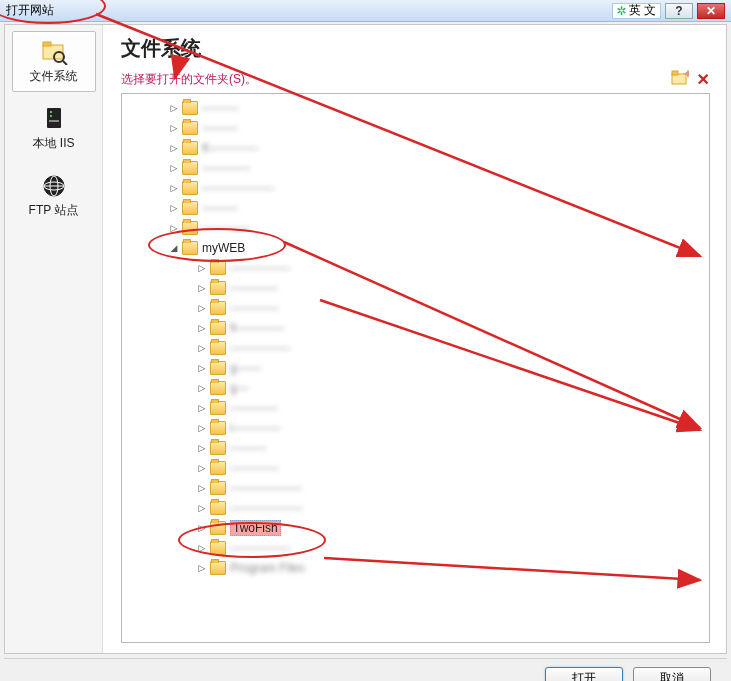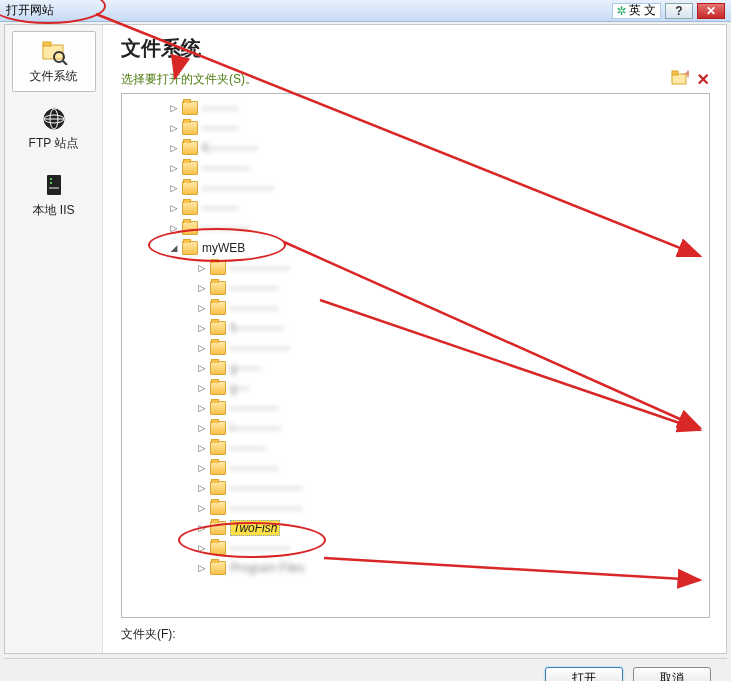--- a/index.html
+++ b/index.html
@@ -16,36 +16,36 @@
 
 .sidebar { width: 98px; background: #f5f5f5; border-right: 1px solid #e0e0e0; display: flex; flex-direction: column; align-items: center; padding-top: 6px; }
 .side-item { width: 84px; display: flex; flex-direction: column; align-items: center; padding: 6px 2px; border: 1px solid transparent; margin-bottom: 6px; cursor: pointer; }
 .side-item.selected { background: #fdfdfd; border: 1px solid #c0c0c0; border-radius: 2px; box-shadow: inset 0 0 0 1px #fff; }
 .side-item .icon-slot { width: 32px; height: 28px; display: flex; align-items: center; justify-content: center; }
 .side-item .lbl { margin-top: 2px; text-align: center; color: #222; }
 
 .main { flex: 1; padding: 10px 16px 10px 18px; display: flex; flex-direction: column; position: relative; }
 .main-title { font-size: 20px; font-weight: bold; color: #222; margin-bottom: 8px; }
 .prompt-row { display: flex; justify-content: space-between; align-items: center; margin-bottom: 4px; }
-.prompt-text { color: #4d7c0f; }
+.prompt-text { color: #be185d; }
 .prompt-icons { display: flex; gap: 8px; align-items: center; }
 .red-x { color: #c62828; font-size: 16px; font-weight: bold; cursor: pointer; }
 
 .tree-wrap { border: 1px solid #b8b8b8; flex: 1; background: #fff; position: relative; overflow: hidden; }
 .tree-scroll { position: absolute; inset: 0; overflow-y: auto; padding: 4px 0; }
 .tree-scroll::-webkit-scrollbar { width: 16px; }
 .tree-scroll::-webkit-scrollbar-track { background: #f0f0f0; border-left: 1px solid #ddd; }
 .tree-scroll::-webkit-scrollbar-thumb { background: linear-gradient(#d4e4f7,#a8c6ea); border: 1px solid #7da2ce; border-radius: 2px; }
 
 .tree-node { display: flex; align-items: center; height: 20px; white-space: nowrap; }
 .expander { width: 12px; height: 12px; margin-right: 2px; display: inline-flex; align-items: center; justify-content: center; color: #555; font-size: 9px; cursor: pointer; }
 .folder-ico { width: 16px; height: 14px; margin-right: 4px; display: inline-block; background: linear-gradient(#ffe9a8,#f7c14b); border: 1px solid #d9a72f; border-radius: 1px; position: relative; }
 .folder-ico::before { content: ""; position: absolute; top: -3px; left: 0; width: 6px; height: 3px; background: #f7c14b; border: 1px solid #d9a72f; border-bottom: none; border-radius: 1px 1px 0 0; }
 .node-label { color: #222; }
-.node-label.selected { background: #fde047; border: 1px dotted #7da2ce; padding: 0 2px; font-style: italic; }
+.node-label.selected { background: #fca5a5; border: 1px dotted #7da2ce; padding: 0 2px; }
 .node-label.blurred { filter: blur(2.5px); color: #888; }
 
 .folder-field-label { margin-top: 8px; color: #222; }
 .folder-input { width: 100%; height: 22px; border: 1px solid #b8b8b8; padding: 2px 4px; margin-top: 3px; margin-bottom: 10px; background: #fff; }
 
 .footer { height: 40px; background: #f0f0f0; border-top: 1px solid #d0d0d0; display: flex; justify-content: flex-end; align-items: center; gap: 10px; padding: 0 16px; margin: 0 4px 4px 4px; }
 .btn { min-width: 78px; height: 24px; border: 1px solid #8a8a8a; background: linear-gradient(#fefefe,#e4e4e4); border-radius: 3px; cursor: pointer; padding: 0 12px; }
 .btn.primary { border: 1px solid #3c7fb1; box-shadow: 0 0 2px #6fbdf2; }
 
 
@@ -84,38 +84,38 @@
             <rect x="4" y="3" width="8" height="4" fill="#f7c14b" stroke="#d9a72f"></rect>
             <circle cx="20" cy="18" r="5" fill="none" stroke="#333" stroke-width="2"></circle>
             <line x1="24" y1="22" x2="28" y2="26" stroke="#333" stroke-width="2"></line>
           </svg>
       </span>
       <span class="lbl">文件系统</span>
     </div>
     <div class="side-item">
       <span class="icon-slot">
         <svg width="26" height="26">
+            <rect x="6" y="2" width="14" height="20" fill="#222" rx="1"></rect>
+            <circle cx="10" cy="6" r="1" fill="#6f6"></circle>
+            <circle cx="10" cy="10" r="1" fill="#6f6"></circle>
+            <rect x="8" y="14" width="10" height="2" fill="#888"></rect>
+          </svg>
+      </span>
+      <span class="lbl">本地 IIS</span>
+    </div>
+    <div class="side-item">
+      <span class="icon-slot">
+        <svg width="26" height="26">
             <circle cx="13" cy="13" r="10" fill="#222" stroke="#222"></circle>
             <ellipse cx="13" cy="13" rx="10" ry="4" fill="none" stroke="#fff"></ellipse>
             <ellipse cx="13" cy="13" rx="4" ry="10" fill="none" stroke="#fff"></ellipse>
             <line x1="3" y1="13" x2="23" y2="13" stroke="#fff"></line>
           </svg>
       </span>
       <span class="lbl">FTP 站点</span>
-    </div>
-    <div class="side-item">
-      <span class="icon-slot">
-        <svg width="26" height="26">
-            <rect x="6" y="2" width="14" height="20" fill="#222" rx="1"></rect>
-            <circle cx="10" cy="6" r="1" fill="#6f6"></circle>
-            <circle cx="10" cy="10" r="1" fill="#6f6"></circle>
-            <rect x="8" y="14" width="10" height="2" fill="#888"></rect>
-          </svg>
-      </span>
-      <span class="lbl">本地 IIS</span>
     </div>
   </div>
 
   <div class="main">
     <div class="main-title">文件系统</div>
     <div class="prompt-row">
       <span class="prompt-text">选择要打开的文件夹(S)。</span>
       <span class="prompt-icons">
         <span style="cursor:pointer;">
           <svg width="18" height="16">
@@ -255,21 +255,20 @@
             </div>
             <div class="tree-node" style="padding-left: 74px;">
               <span class="expander">▷</span>
               <span class="folder-ico"></span>
               <span class="node-label blurred">Program Files</span>
             </div>
           </div>
       </div>
     </div>
 
-    <div class="folder-field-label">文件夹(F):</div>
   </div>
 </div>
 
 <div class="footer">
   <button class="btn primary">打开</button>
   <button class="btn">取消</button>
 </div>
 
 <div class="anno ellipse" style="left:148px; top:228px; width:138px; height:34px;"></div>
 <div class="anno ellipse" style="left:178px; top:522px; width:148px; height:36px;"></div>

